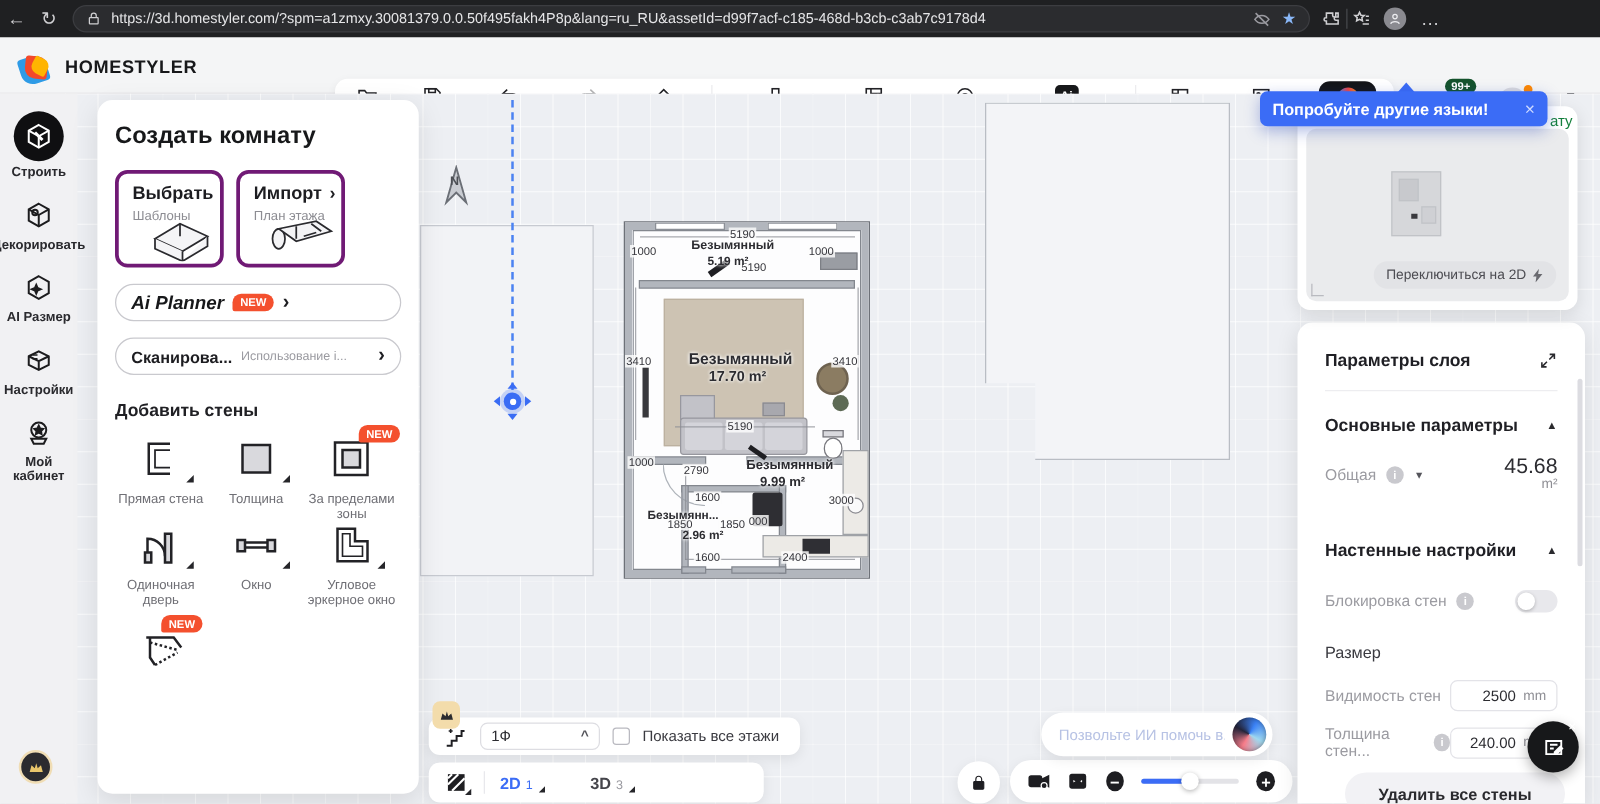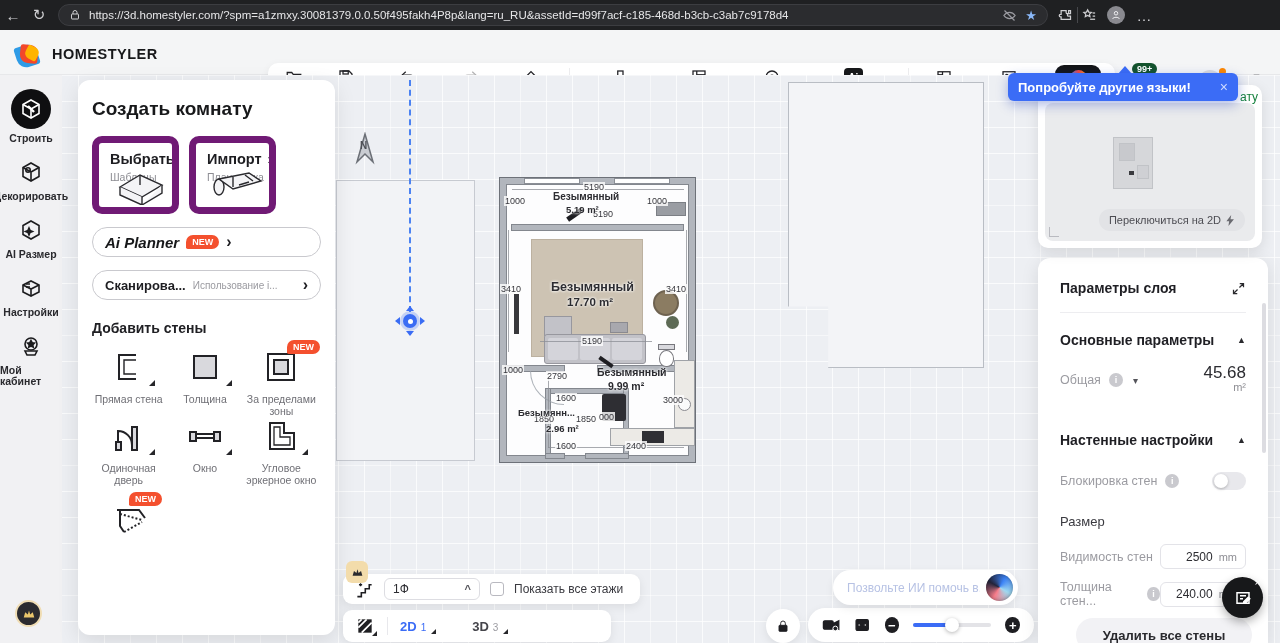--- a/index.html
+++ b/index.html
@@ -30,39 +30,39 @@
   .ti .tlabel{font-size:9.5px;color:#3e3e44;white-space:nowrap}
   .ti.dis{opacity:.35}
   .tri{position:absolute;right:-7px;top:14px;width:0;height:0;border-left:5px solid transparent;border-bottom:5px solid #26262a}
   .tb-div{width:1px;height:32px;background:#ececee}
   #render-btn{width:46px;height:37px;background:#141517;border-radius:9px;display:flex;flex-direction:column;align-items:center;justify-content:center;gap:1px;cursor:pointer}
   #render-orb{width:17px;height:17px;border-radius:50%;background:conic-gradient(#ef4444,#f59e0b,#facc15,#22c55e,#3b82f6,#ef4444);position:relative}
   #render-orb svg{position:absolute;left:2.5px;top:3.5px}
   #render-btn .tlabel{color:#fff;font-size:8.5px}
   .hicon{position:absolute;top:42px;cursor:pointer}
   .hicon svg{width:20px;height:20px;stroke:#2b2b30;fill:none;stroke-width:1.6}
-  #mail-badge{position:absolute;left:1132px;top:33px;background:#14532d;color:#fff;font-size:9px;font-weight:bold;border-radius:8px;padding:1px 5px;z-index:3}
+  #mail-badge{position:absolute;left:1156px;top:33px;background:#14532d;color:#fff;font-size:9px;font-weight:bold;border-radius:8px;padding:1px 5px;z-index:3}
   #avatar-hd{position:absolute;left:1198px;top:40px;width:24px;height:24px;border-radius:50%;background:#d9d9dd;display:flex;align-items:center;justify-content:center}
   #avatar-dot{position:absolute;left:1219px;top:38px;width:7px;height:7px;border-radius:50%;background:#f80}
 
   
   #rail{position:absolute;left:0;top:75px;width:62px;height:568px;background:#f1f1f3;display:flex;flex-direction:column;align-items:center;padding-top:14px;gap:13px}
   .rail-item{display:flex;flex-direction:column;align-items:center;gap:4px;cursor:pointer;width:62px}
   .rail-ic{width:30px;height:30px;display:flex;align-items:center;justify-content:center}
   .rail-ic svg{width:24px;height:24px;stroke:#1c1c1e;fill:none;stroke-width:1.6}
   .rail-item.active .rail-ic{width:40px;height:40px;background:#0f0f11;border-radius:50%}
   .rail-item.active svg{stroke:#fff}
-  .rail-lb{font-size:10.5px;font-weight:bold;color:#2a2a2e;text-align:left;line-height:11px}
+  .rail-lb{font-size:10.5px;font-weight:bold;color:#2a2a2e;text-align:center;line-height:11px}
   #member{position:absolute;left:15px;top:600px;width:27px;height:27px;border-radius:50%;background:#2b2b2f;border:2px solid #f0ddb4;display:flex;align-items:center;justify-content:center}
 
   
   #cpanel{position:absolute;left:78px;top:80px;width:257px;height:555px;background:#fff;border-radius:12px;box-shadow:0 6px 22px rgba(0,0,0,.1);padding:18px 14px;overflow:hidden;z-index:5}
   #cp-title{font-size:19px;font-weight:800;color:#17181a;margin-bottom:16px}
   .cards{display:flex;gap:10px}
-  .tcard{width:87px;height:78px;border:7px solid #701a75;border-radius:10px;padding:8px 0 0 11px;position:relative;cursor:pointer;overflow:hidden}
+  .tcard{width:87px;height:78px;border:3px solid #701a75;border-radius:10px;padding:8px 0 0 11px;position:relative;cursor:pointer;overflow:hidden}
   .tcard .cl{font-size:14.5px;font-weight:bold;color:#1d1d21;display:flex;align-items:center;gap:6px}
   .tcard .cs{font-size:10.5px;color:#8d8d93;margin-top:3px}
   .tcard svg{position:absolute;right:4px;bottom:2px;stroke:#2a2a2e;fill:#f4f4f6;stroke-width:1.4}
   .chev{font-weight:bold;color:#1d1d21}
   .pill-btn{margin-top:13px;height:30px;border:1px solid #c9c9ce;border-radius:16px;display:flex;align-items:center;padding:0 12px;gap:7px;cursor:pointer}
   #ai-planner .ap{font-size:15px;font-weight:800;font-style:italic;color:#17181a}
   .new-badge{background:#f4502e;color:#fff;font-size:9px;font-weight:bold;border-radius:8px 8px 8px 2px;padding:2px 6px;font-style:normal}
   #scan .sl{font-size:13px;font-weight:bold;color:#1d1d21;white-space:nowrap}
   #scan .ss{font-size:10px;color:#9a9aa0;white-space:nowrap;overflow:hidden;flex:1}
   .sect{font-size:14px;font-weight:bold;color:#202024;margin:20px 0 12px}

